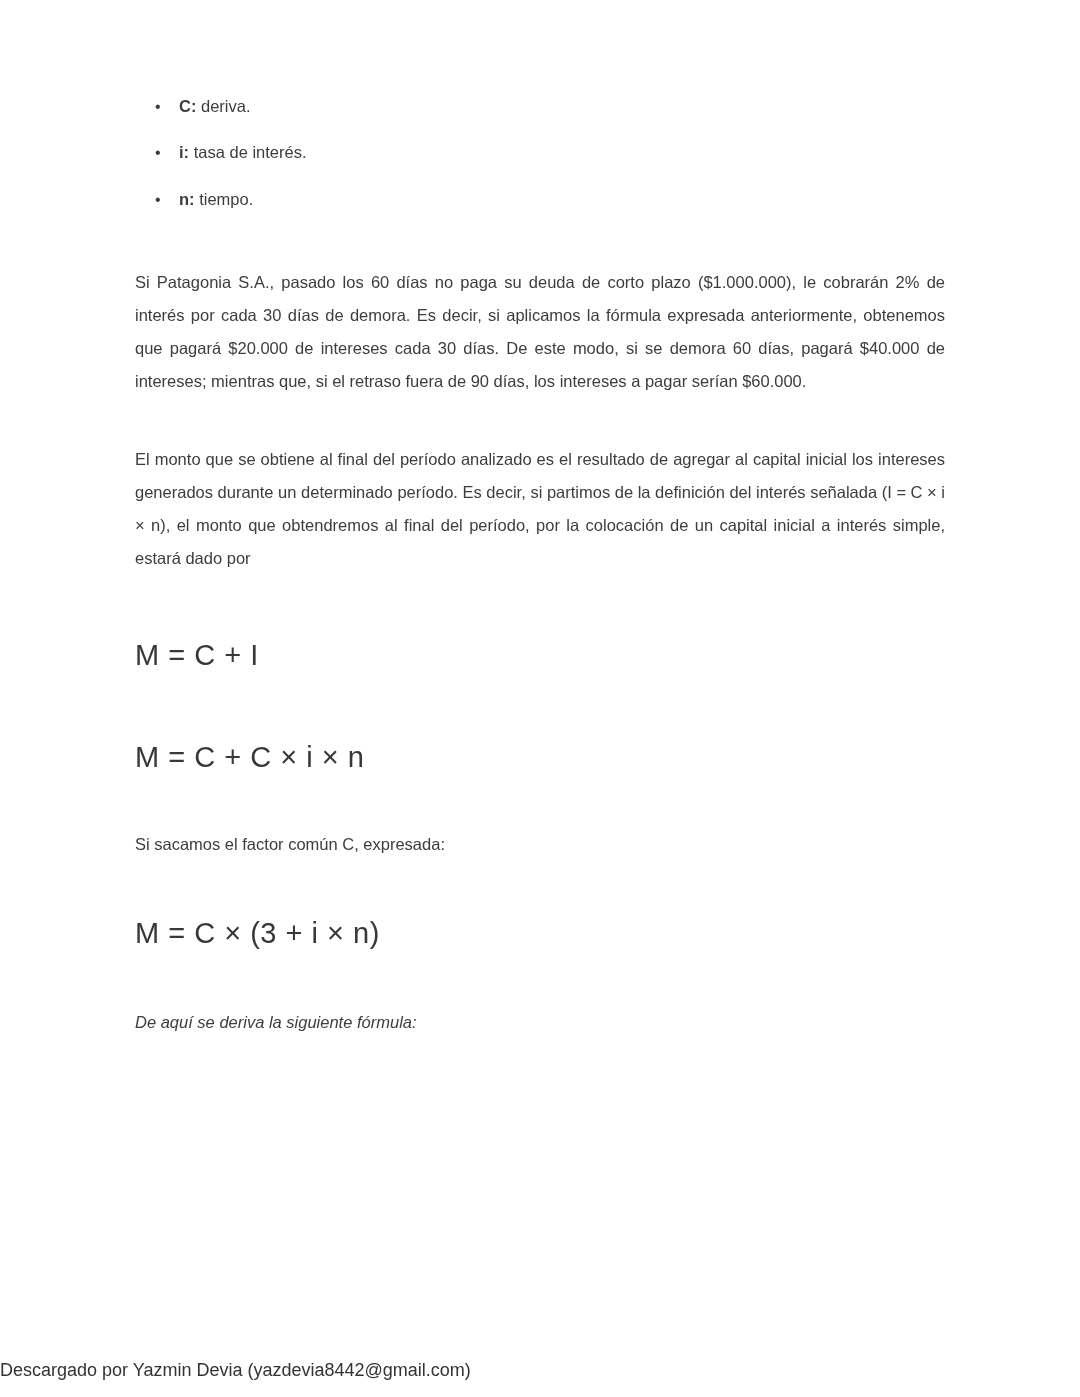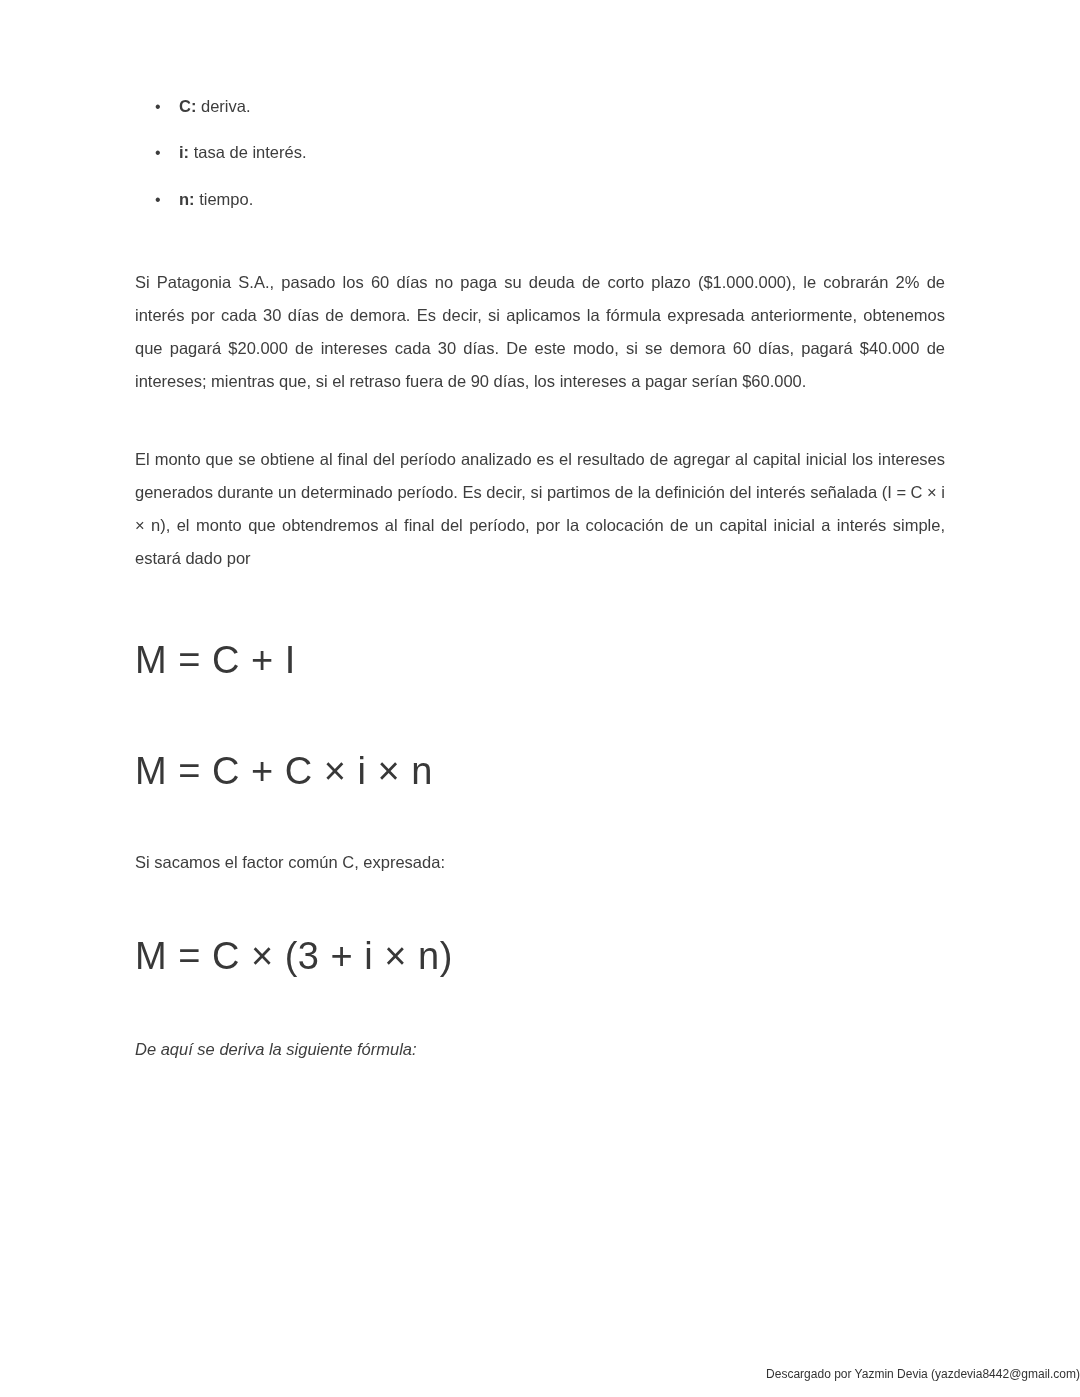--- a/index.html
+++ b/index.html
@@ -48,37 +48,37 @@
   .para {
     font-size: 16.5px;
     line-height: 33px;
     margin: 0;
     color: #3d3d3d;
   }
   .justify { text-align: justify; }
   .para-1 { margin-top: 57px; }
   .para-2 { margin-top: 45px; }
   .formula {
-    font-size: 38px;
+    font-size: 29px;
     color: #383838;
     letter-spacing: 0.5px;
     line-height: 1;
   }
   .formula-1 { margin-top: 66px; }
   .formula-2 { margin-top: 73px; }
   .text-1 { margin-top: 56px; }
   .formula-3 { margin-top: 58px; }
   .text-2 { margin-top: 58px; font-style: italic; }
   .footer {
     position: absolute;
     bottom: 16px;
     left: 0;
     width: 100%;
-    text-align: right;
-    font-size: 12px;
+    text-align: left;
+    font-size: 18px;
     color: #333333;
   }
 </style>
 </head>
 <body>
 
 <div class="page">
   <div class="content">
 
     <ul class="bullet-list">

